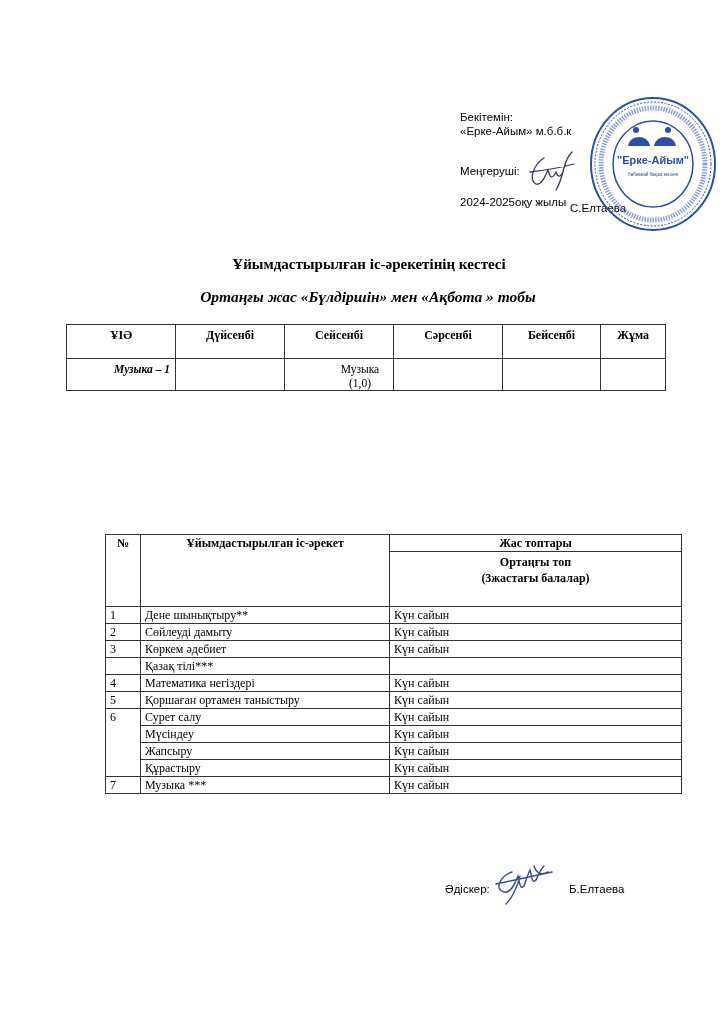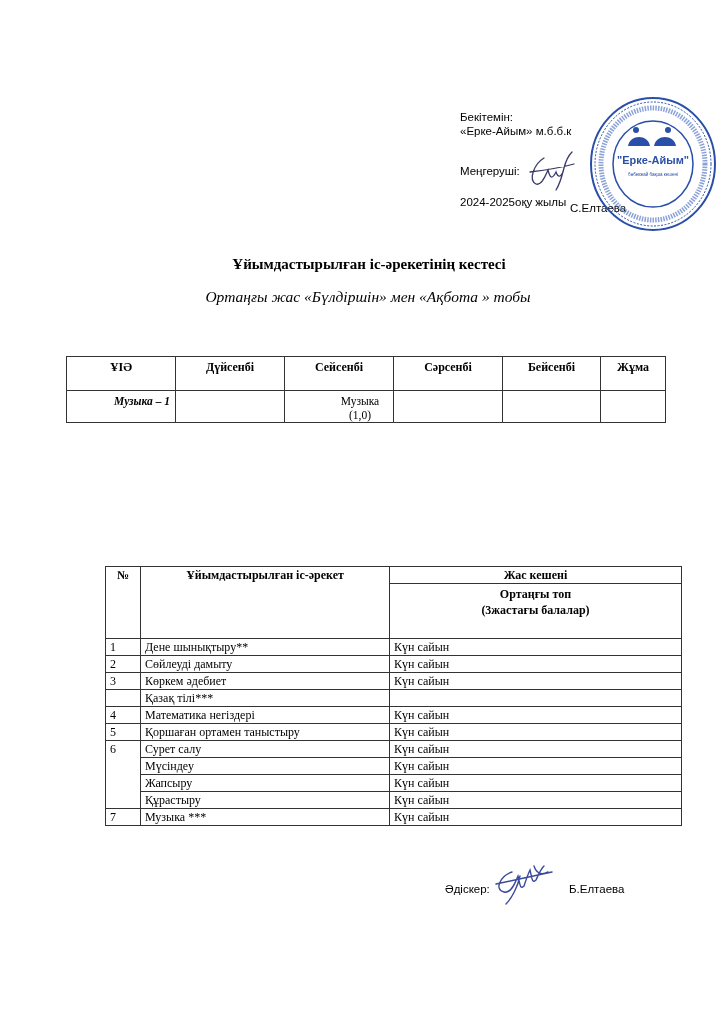--- a/index.html
+++ b/index.html
@@ -55,28 +55,28 @@
       font-size: 15px;
       padding-left: 14px;
       box-sizing: border-box;
     }
     .subtitle {
       position: absolute;
       left: 0;
       width: 724px;
       top: 288px;
       text-align: center;
-      font-weight: normal;
+      font-weight: bold;
       font-style: italic;
       font-size: 15.5px;
       padding-left: 12px;
       box-sizing: border-box;
     }
 
-    table { border-collapse: collapse; margin-top: 32px; }
+    table { border-collapse: collapse; }
     .sched {
       position: absolute;
       left: 66px;
       top: 324px;
       width: 600px;
       font-size: 11.5px;
     }
     .sched td, .sched th {
       border: 1px solid #333;
       text-align: center;
@@ -181,21 +181,21 @@
     <td></td>
   </tr>
 </tbody>
   </table>
 
 <table class="act">
   <tbody>
       <tr>
     <th class="c-num" rowspan="2">№</th>
     <th class="c-name" rowspan="2">Ұйымдастырылған іс-әрекет</th>
-    <th>Жас кешені</th>
+    <th>Жас топтары</th>
   </tr>
   <tr>
     <th class="group-sub">
       <div>Ортаңғы  топ</div>
       <div>(3жастағы балалар)</div>
     </th>
   </tr>
   <tr>
     <td>1</td>
     <td>Дене шынықтыру**</td>

